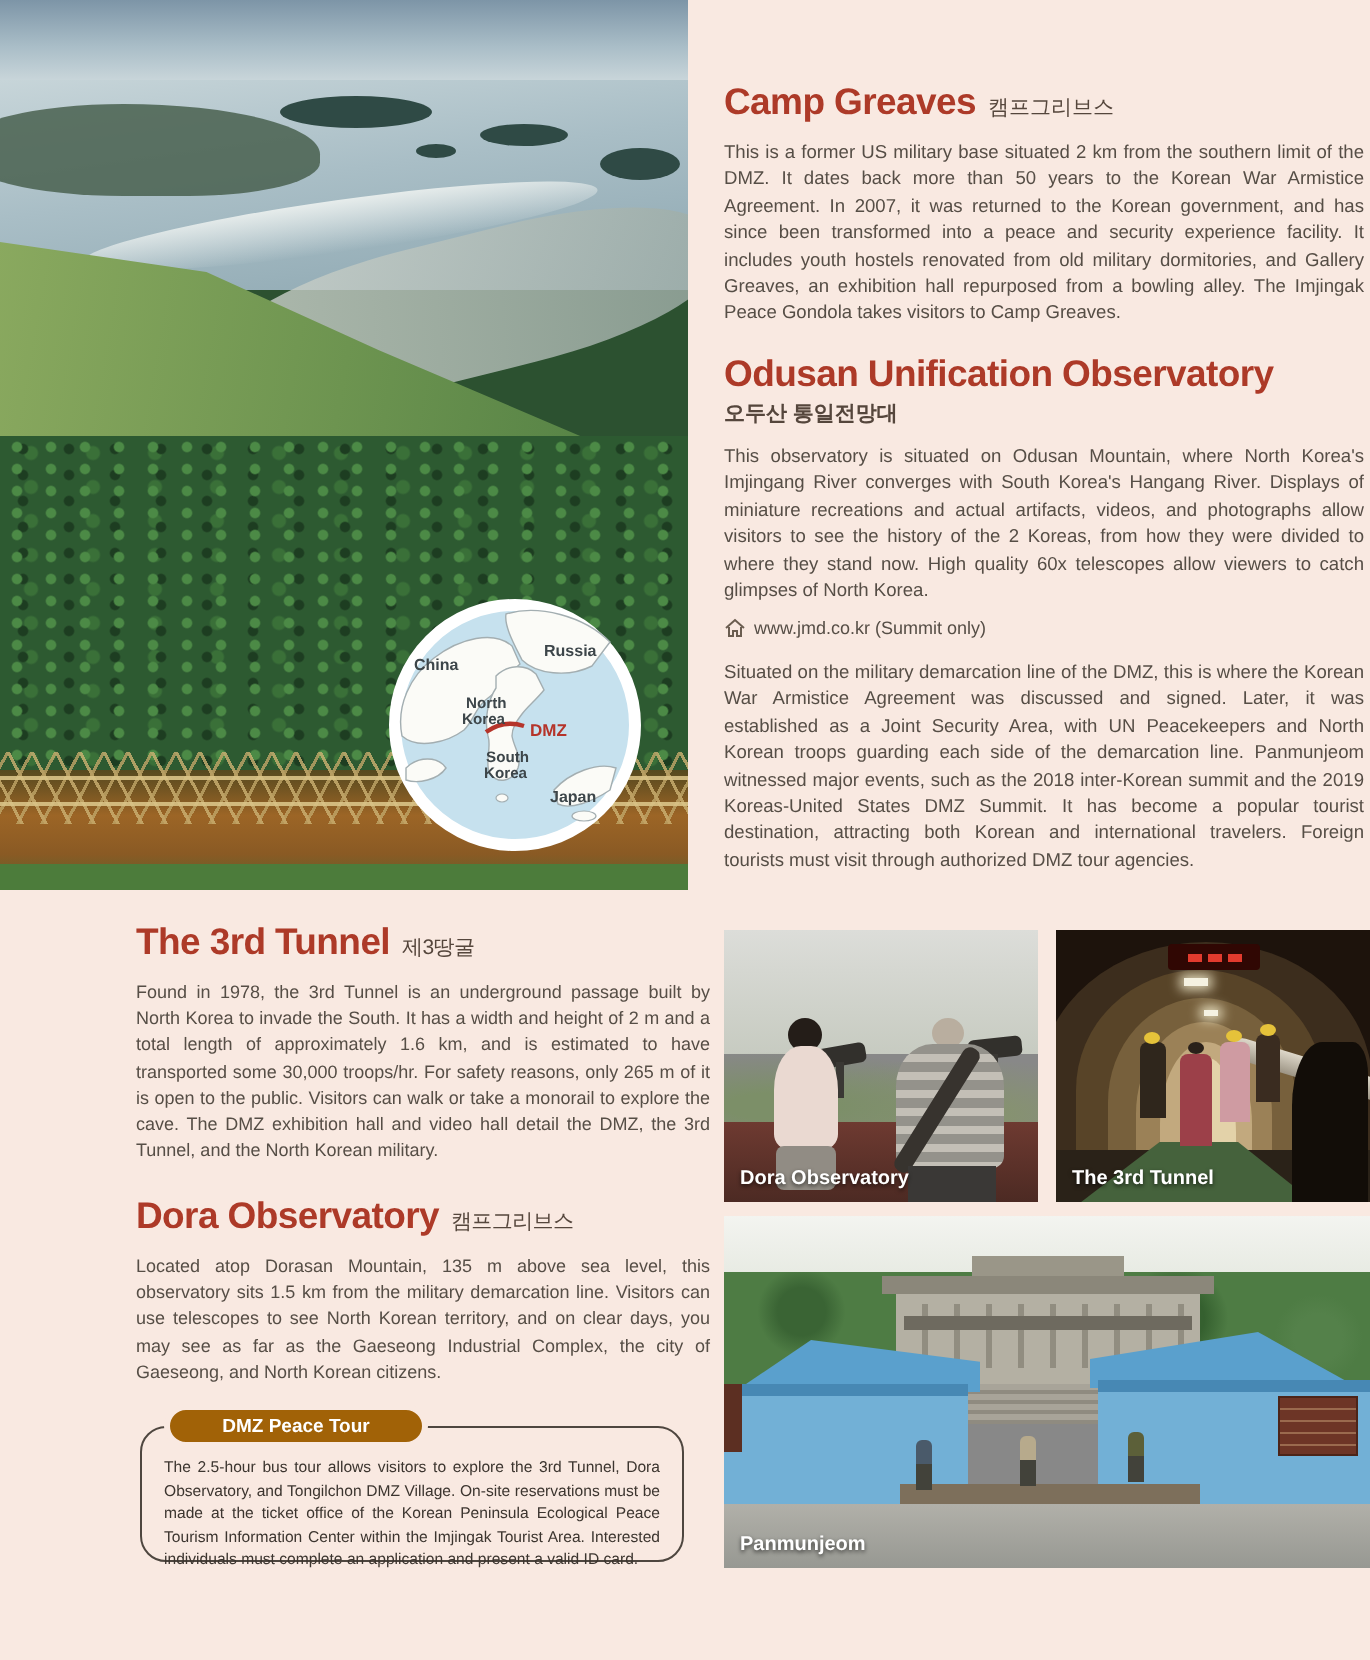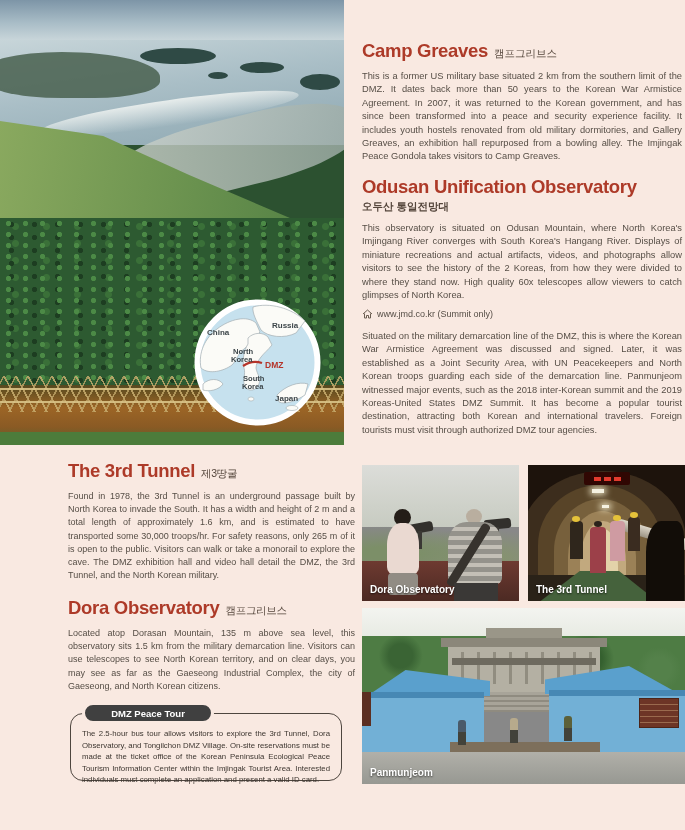--- a/index.html
+++ b/index.html
@@ -58,21 +58,21 @@
   
   .sec-left { position:absolute; left:68px; width:287px; }
   .sec-left h2 { font-size:18.5px; font-weight:700; color:#ad3a28; letter-spacing:-0.3px; }
   .sec-left h2 .ko { font-size:10.5px; font-weight:400; color:#55463c; margin-left:6px; }
   .sec-left p { font-size:9px; line-height:13.2px; text-align:justify; margin-top:8px; color:#564e46; }
 
   
   .tour-box { position:absolute; left:70px; top:713px; width:272px; height:68px;
     border:1.5px solid #4e463f; border-radius:13px; }
   .tour-badge { position:absolute; top:-12px; left:11px; width:132px; height:22px;
-    background:#404040; border:3px solid #f9e9e1; border-radius:12px;
+    background:#a16207; border:3px solid #f9e9e1; border-radius:12px;
     display:flex; align-items:center; justify-content:center;
     color:#fff; font-size:9.5px; font-weight:700; }
   .tour-box p { padding:14px 11px 0; font-size:7.8px; line-height:11.6px; text-align:justify; color:#3c352f; }
 
   
   .photo { position:absolute; overflow:hidden; background:#888; }
   .caption { position:absolute; left:8px; bottom:6px; color:#fff; font-size:10px; font-weight:700;
     text-shadow:0 1px 2px rgba(0,0,0,.65); z-index:9; }
   
   .photo-dora { left:362px; top:465px; width:157px; height:136px; }

